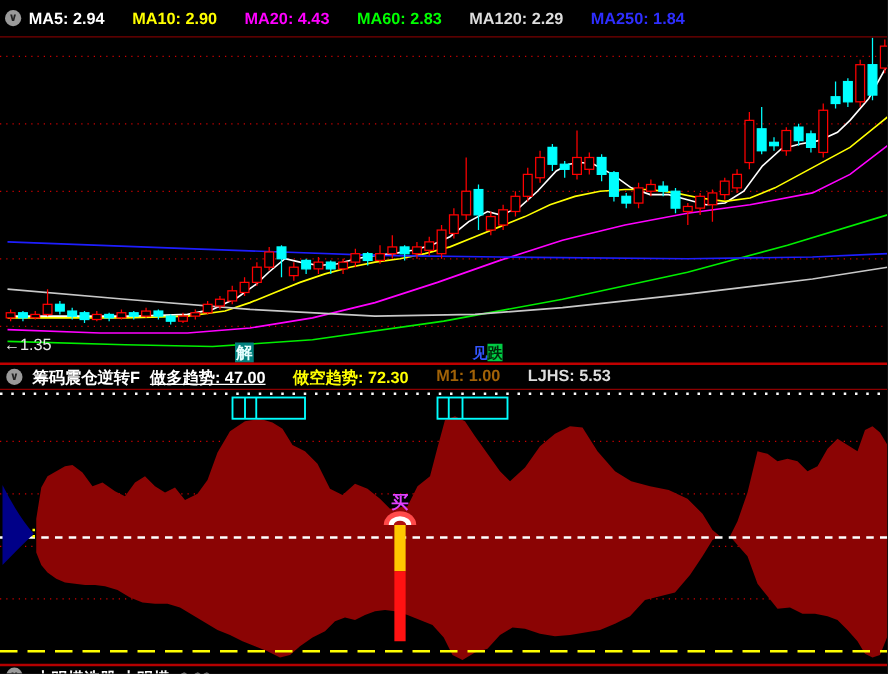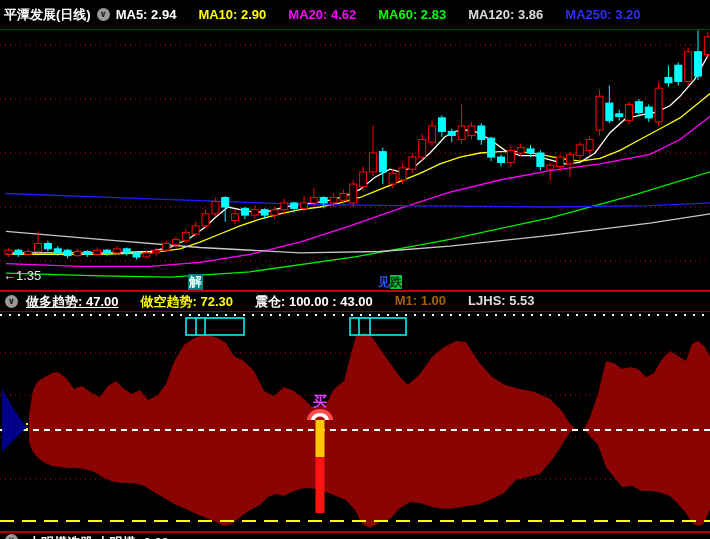--- a/index.html
+++ b/index.html
@@ -37,29 +37,28 @@
     color:#fff;font-size:13px;font-weight:bold;
   }
   #bottom-bar .inner{position:absolute;top:1px;left:5px;display:flex;gap:10px;align-items:flex-start;}
 </style>
 </head>
 <body>
 
 <div id="app">
 
   <div class="bar" id="title-bar">
-    <span>平潭发展(日线)</span>
     <span class="circle-icon">∨</span>
     <span class="legend" id="ma-legend">
         <span style="color: rgb(255, 255, 255);">MA5: 2.94</span>
         <span style="color: rgb(255, 255, 0);">MA10: 2.90</span>
-        <span style="color: rgb(255, 0, 255);">MA20: 4.62</span>
+        <span style="color: rgb(255, 0, 255);">MA20: 4.43</span>
         <span style="color: rgb(0, 255, 0); text-align: center;">MA60: 2.83</span>
-        <span style="color: rgb(221, 221, 221);">MA120: 3.86</span>
-        <span style="color: rgb(46, 46, 255);">MA250: 3.20</span>
+        <span style="color: rgb(221, 221, 221);">MA120: 2.29</span>
+        <span style="color: rgb(46, 46, 255);">MA250: 1.84</span>
       </span>
   </div>
   <div class="sep" id="sep-title"></div>
 
   <div id="candle-panel">
     <svg id="candle-svg" width="710" height="260" viewBox="0 30 710 260">
         <g>
           <line x1="0" x2="710" y1="45" y2="45" stroke="#cc0000" stroke-width="1" stroke-dasharray="1 4"></line>
           <line x1="0" x2="710" y1="98.99999999999997" y2="98.99999999999997" stroke="#cc0000" stroke-width="1" stroke-dasharray="1 4"></line>
           <line x1="0" x2="710" y1="152.99999999999994" y2="152.99999999999994" stroke="#cc0000" stroke-width="1" stroke-dasharray="1 4"></line>
@@ -222,24 +221,24 @@
         </g>
       </svg>
     <div class="overlay" id="price-tag">←1.35</div>
     <div class="overlay" id="jie-label">解</div>
     <div class="overlay" id="jiandie-label"><span class="c1">见</span><span class="c2">跌</span></div>
   </div>
   <div class="sep" id="sep-chart"></div>
 
   <div class="bar" id="indicator-bar">
     <span class="circle-icon">∨</span>
+    <span>筹码震仓逆转F</span>
     <span class="legend" id="indicator-fields">
         <span style="color: rgb(255, 255, 255); text-decoration: underline;">做多趋势: 47.00</span>
         <span style="color: rgb(255, 255, 0);">做空趋势: 72.30</span>
-        <span style="color: rgb(255, 255, 255);">震仓: 100.00 : 43.00</span>
         <span style="color: #a16207;">M1: 1.00</span>
         <span style="color: rgb(221, 221, 221);">LJHS: 5.53</span>
       </span>
   </div>
   <div class="sep" id="sep-indicator"></div>
 
   <div id="osc-panel">
     <svg id="osc-svg" width="710" height="219" viewBox="0 312 710 219">
         <g>
           <line x1="0" x2="710" y1="353" y2="353" stroke="#cc0000" stroke-width="1" stroke-dasharray="1 4"></line>

